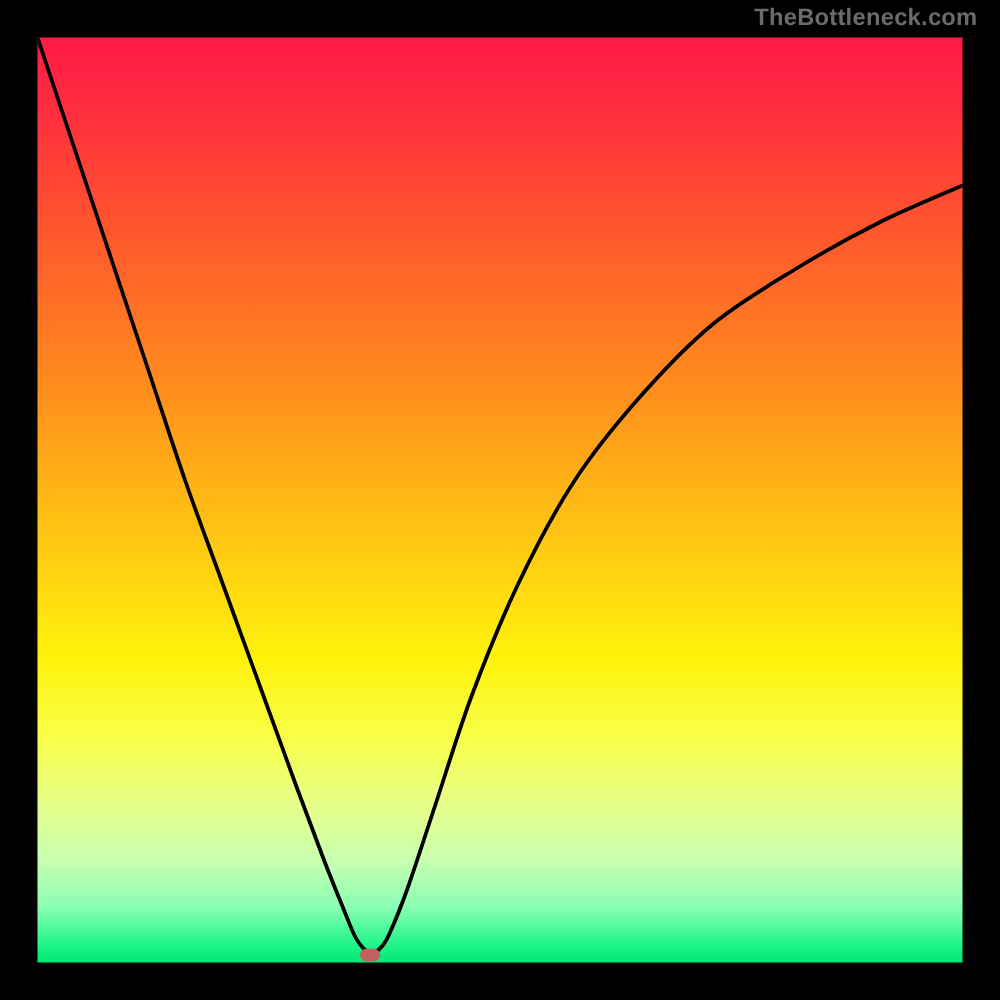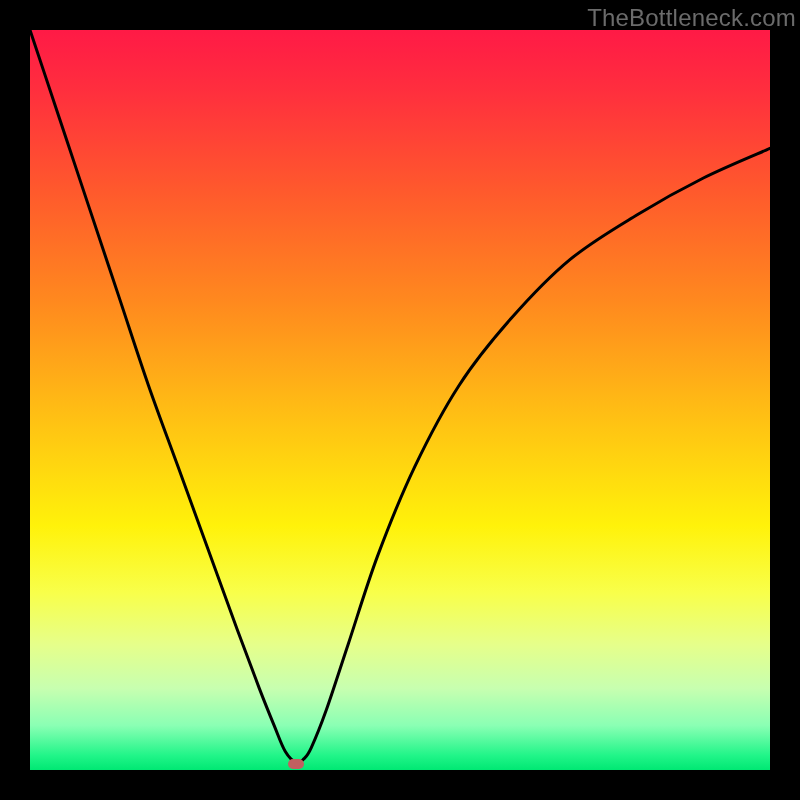--- a/index.html
+++ b/index.html
@@ -28,24 +28,24 @@
       #e6ff8a 83%,
       #c7ffb0 89%,
       #8affb4 94%,
       #22f589 98%,
       #00e873 100%
     );
   }
   .watermark {
     position: absolute;
     top: 4px;
-    right: 4px;
+    right: 18px;
     color: #6b6b6b;
-    font-size: 24px;
-    font-weight: 400;
+    font-size: 19px;
+    font-weight: 700;
     letter-spacing: 0.2px;
     z-index: 10;
   }
   svg.curve {
     position: absolute;
     left: 0;
     top: 0;
     width: 740px;
     height: 740px;
     pointer-events: none;

